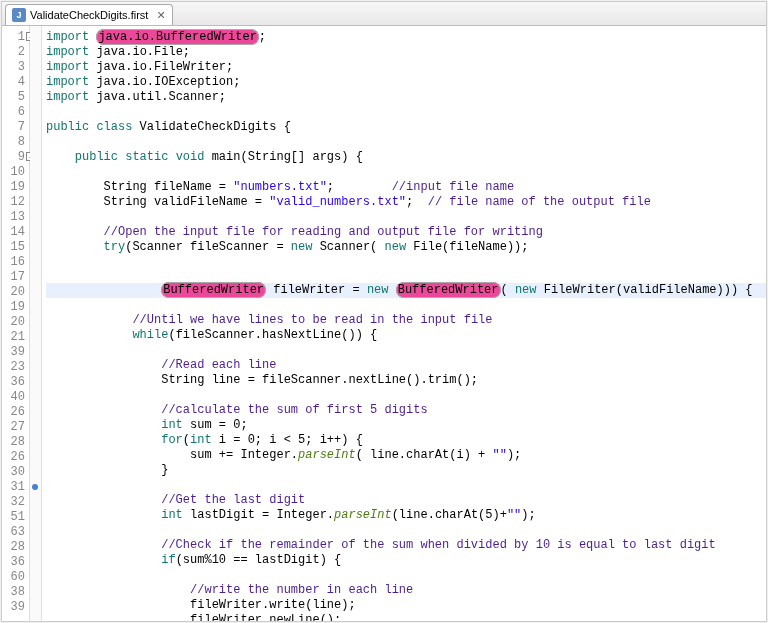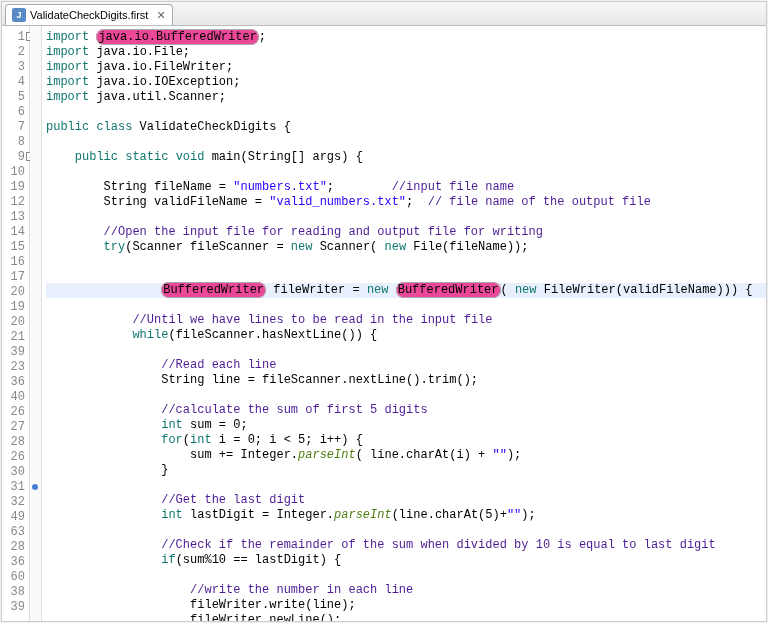--- a/index.html
+++ b/index.html
@@ -165,21 +165,21 @@
         <div class="ln">23</div>
         <div class="ln">36</div>
         <div class="ln">40</div>
         <div class="ln">26</div>
         <div class="ln">27</div>
         <div class="ln">28</div>
         <div class="ln">26</div>
         <div class="ln">30</div>
         <div class="ln">31</div>
         <div class="ln">32</div>
-        <div class="ln">49</div>
+        <div class="ln">51</div>
         <div class="ln">63</div>
         <div class="ln">28</div>
         <div class="ln">36</div>
         <div class="ln">60</div>
         <div class="ln">38</div>
         <div class="ln">39</div>
       </div>
     <div class="ruler" id="ruler">
         <div class="dot dot-blue" style="top: 458px;"></div>
       </div>

